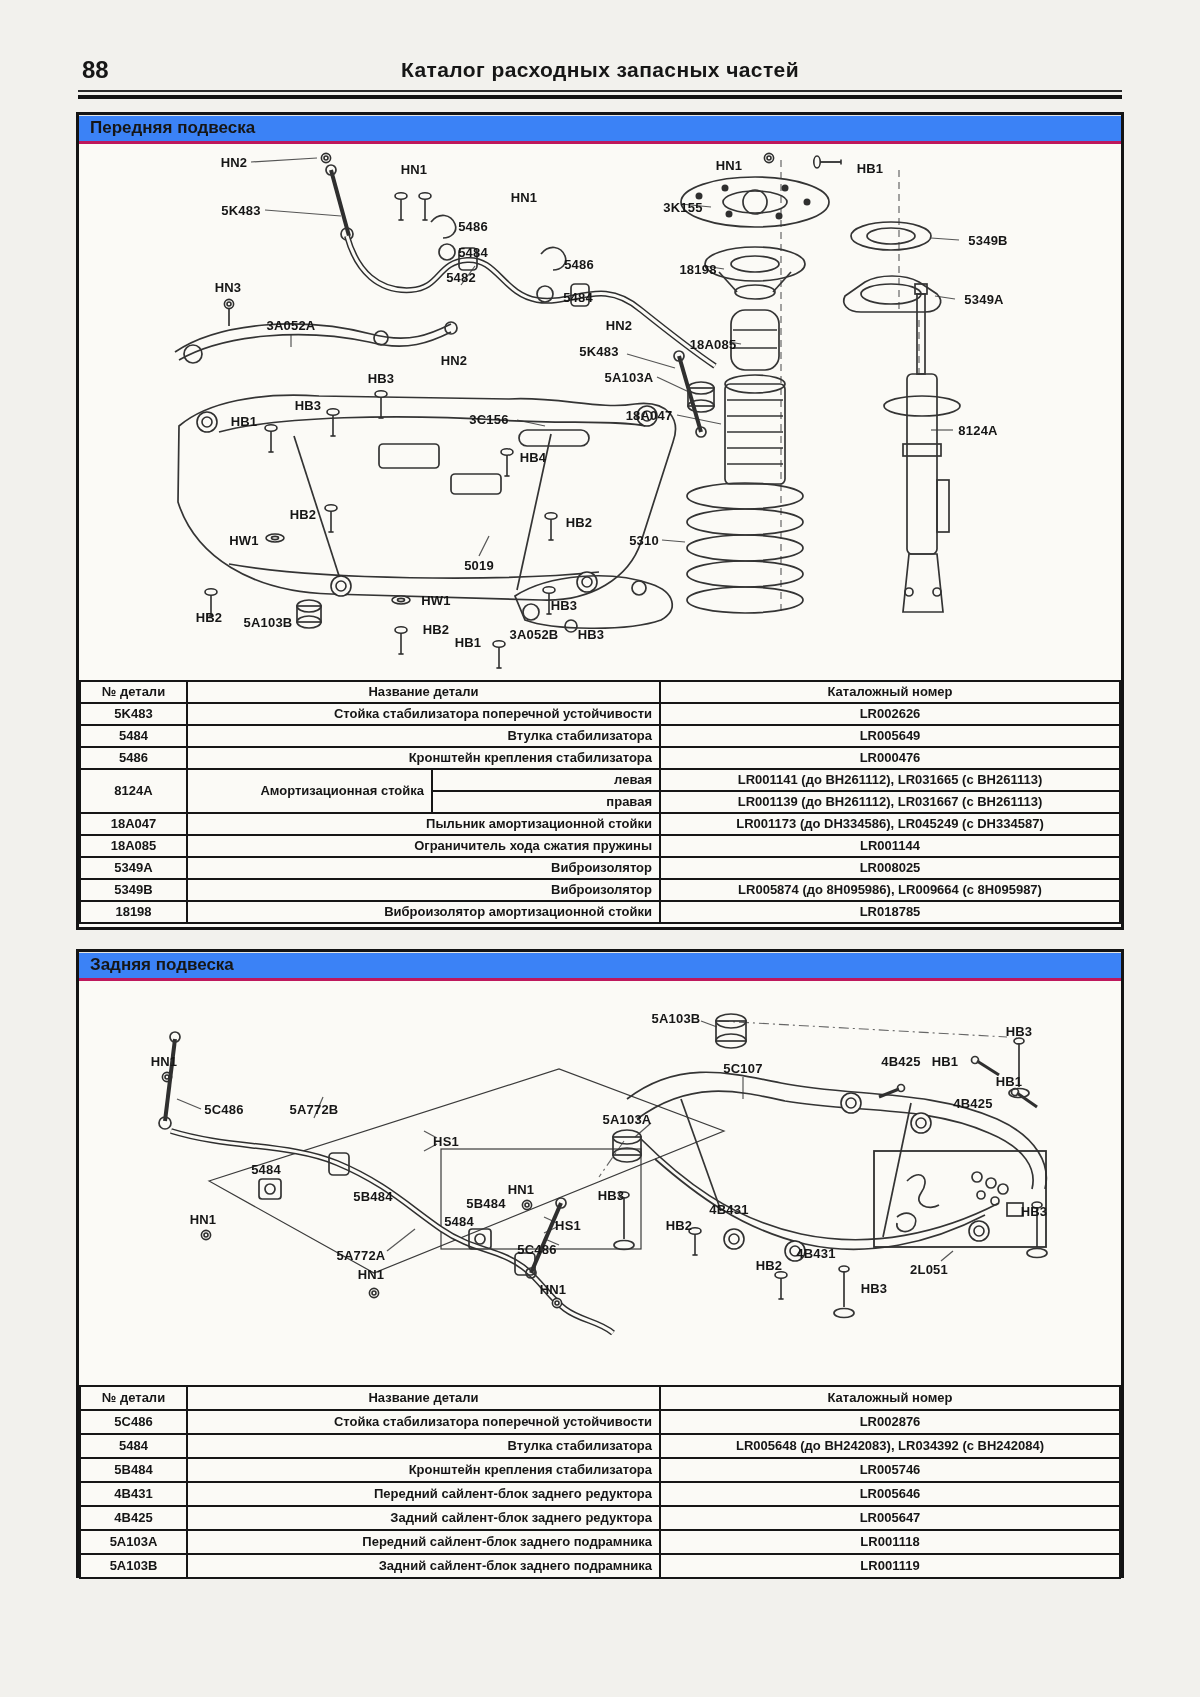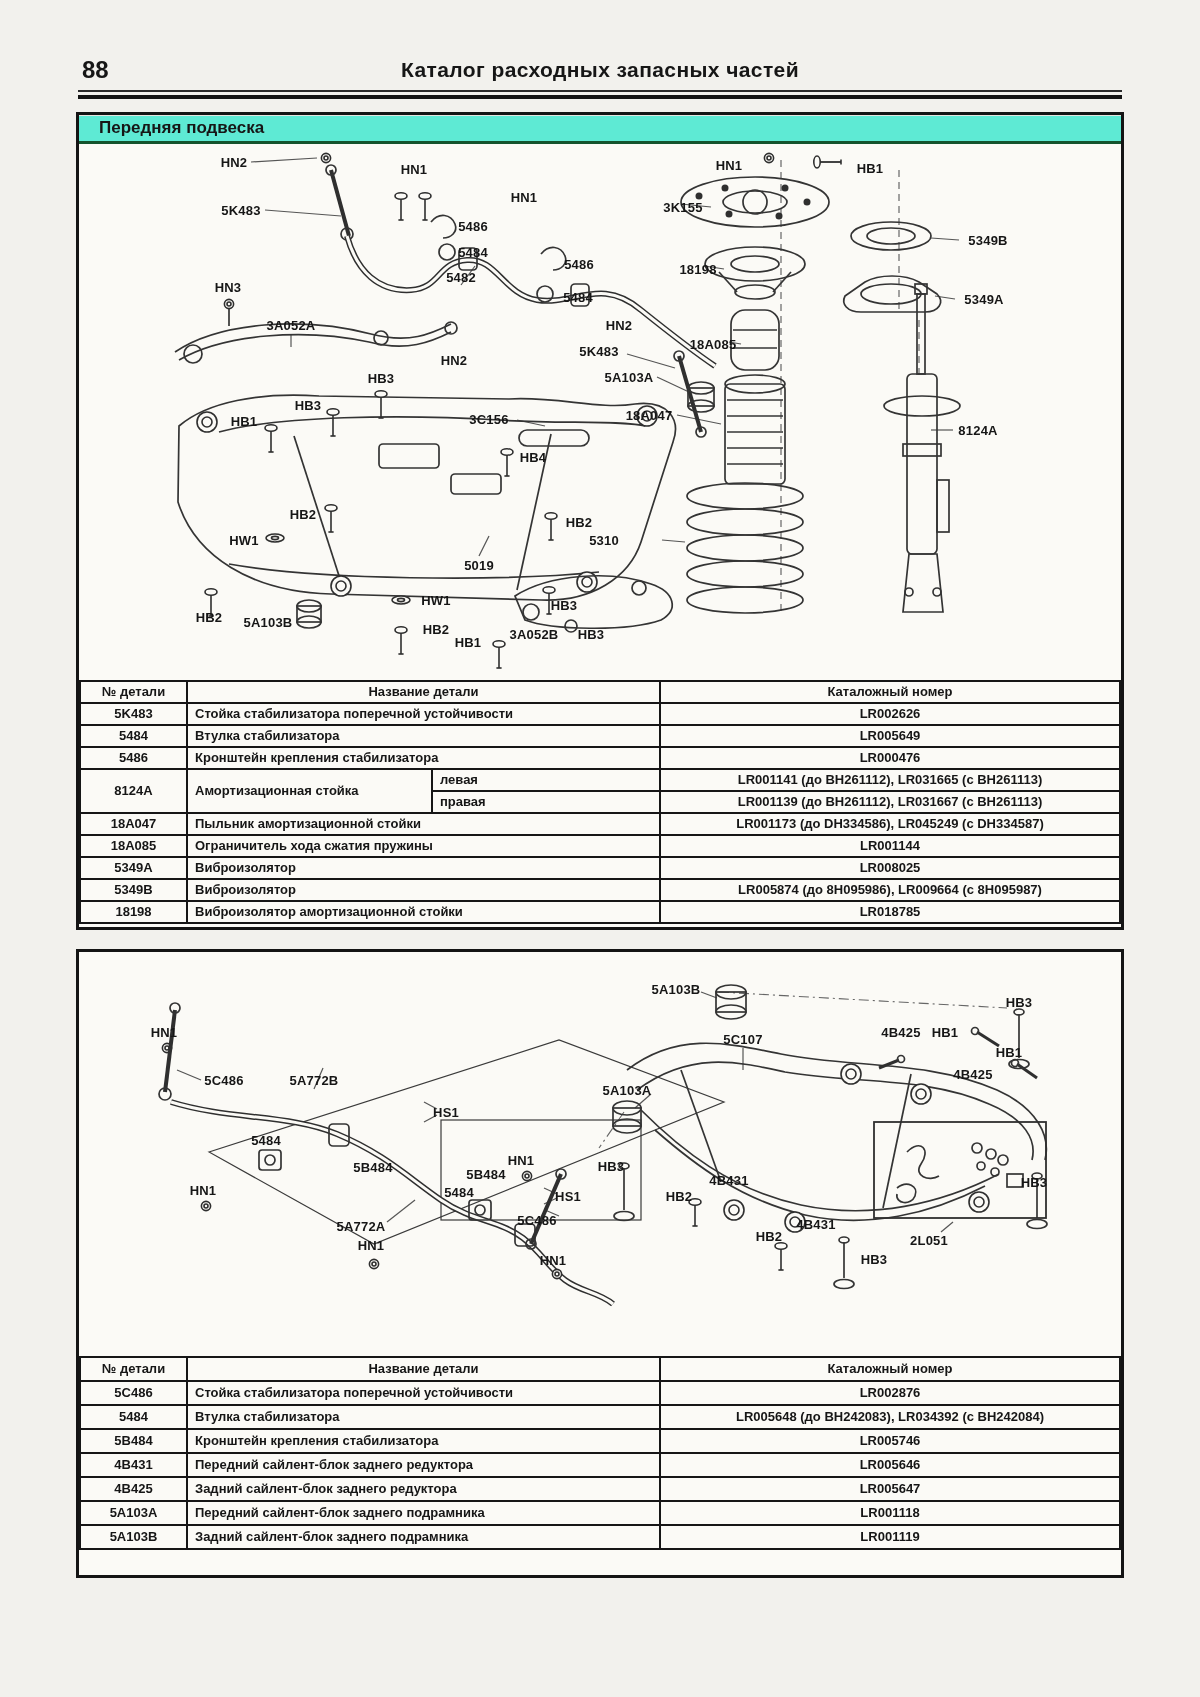--- a/index.html
+++ b/index.html
@@ -11,41 +11,41 @@
   }
   .pgnum{position:absolute;left:82px;top:56px;font-size:24px;font-weight:bold;}
   .pgtitle{position:absolute;left:0;right:0;top:58px;text-align:center;font-size:21px;font-weight:bold;letter-spacing:.4px;}
   .rule-thin{position:absolute;left:78px;right:78px;top:90px;height:2px;background:#2b2b2b;}
   .rule-thick{position:absolute;left:78px;right:78px;top:95px;height:4px;background:#141414;}
 
   .secbox{position:absolute;left:76px;width:1048px;border:3px solid #141414;background:#fbfaf6;box-sizing:border-box;}
   #front-box{top:112px;height:818px;}
   #rear-box{top:949px;height:629px;}
   .secbar{
-    height:26px;background:#5eead4;border-bottom:3px solid #14532d;
-    font-size:17px;font-weight:bold;line-height:25px;padding-left:20px;
+    height:26px;background:#3b82f6;border-bottom:3px solid #be185d;
+    font-size:17px;font-weight:bold;line-height:25px;padding-left:11px;
     box-shadow:inset 0 1px 0 #e6e5e0;
   }
   .diagram{position:relative;width:100%;background:#fbfaf6;}
   #front-diagram{height:536px;}
   #rear-diagram{height:404px;}
   .diagram svg{position:absolute;left:0;top:0;}
   .plabel{
     position:absolute;transform:translate(-50%,-50%);
     font-size:13px;font-weight:bold;white-space:nowrap;color:#161616;letter-spacing:.2px;
   }
   table.parts{width:100%;border-collapse:collapse;table-layout:fixed;background:#fbfaf6;}
   table.parts th,table.parts td{
     border:2px solid #161616;font-size:13px;font-weight:bold;
     text-align:center;vertical-align:middle;padding:1px 7px;line-height:1.12;
     overflow:hidden;
   }
   #front-box td,#front-box th{height:18px;}
   #rear-box td,#rear-box th{height:20px;}
-  table.parts td.tl{text-align:left;}
+  table.parts td.tl{text-align:right;}
   .artline{stroke:#343434;fill:none;stroke-width:1.7;}
 </style>
 </head>
 <body>
 
 <div class="pgnum">88</div>
 <div class="pgtitle">Каталог расходных запасных частей</div>
 <div class="rule-thin"></div>
 <div class="rule-thick"></div>
 
@@ -242,21 +242,21 @@
       <div class="plabel" style="left: 512px; top: 490px;">HB3</div>
       <div class="plabel" style="left: 650px; top: 21px;">HN1</div>
       <div class="plabel" style="left: 791px; top: 24px;">HB1</div>
       <div class="plabel" style="left: 604px; top: 63px;">3K155</div>
       <div class="plabel" style="left: 909px; top: 96px;">5349B</div>
       <div class="plabel" style="left: 619px; top: 125px;">18198</div>
       <div class="plabel" style="left: 905px; top: 155px;">5349A</div>
       <div class="plabel" style="left: 634px; top: 200px;">18A085</div>
       <div class="plabel" style="left: 570px; top: 271px;">18A047</div>
       <div class="plabel" style="left: 899px; top: 286px;">8124A</div>
-      <div class="plabel" style="left: 525px; top: 396px;">5310</div>
+      <div class="plabel" style="left: 565px; top: 396px;">5310</div>
     </div>
   <table class="parts">
     <colgroup>
         <col style="width:107px">
         <col style="width:245px">
         <col style="width:228px">
         <col>
       </colgroup>
     <thead>
         <tr>
@@ -314,20 +314,21 @@
         <tr>
           <td>18198</td>
           <td colspan="2" class="tl">Виброизолятор амортизационной стойки</td>
           <td>LR018785</td>
         </tr>
       </tbody>
   </table>
 </div>
 
 <div class="secbox" id="rear-box">
+  <div class="secbar">Задняя подвеска</div>
   <div class="diagram" id="rear-diagram">
     <svg width="1042" height="404" viewBox="0 0 1042 404">
 
       <g stroke="#555" stroke-width="1.2">
         <line x1="122" y1="128" x2="98" y2="118"></line>
           <line x1="235" y1="137" x2="244" y2="116"></line>
         <line x1="308" y1="270" x2="336" y2="248"></line>
           <line x1="664" y1="96" x2="664" y2="118"></line>
         <line x1="622" y1="40" x2="638" y2="46"></line>
           <line x1="572" y1="142" x2="556" y2="156"></line>

